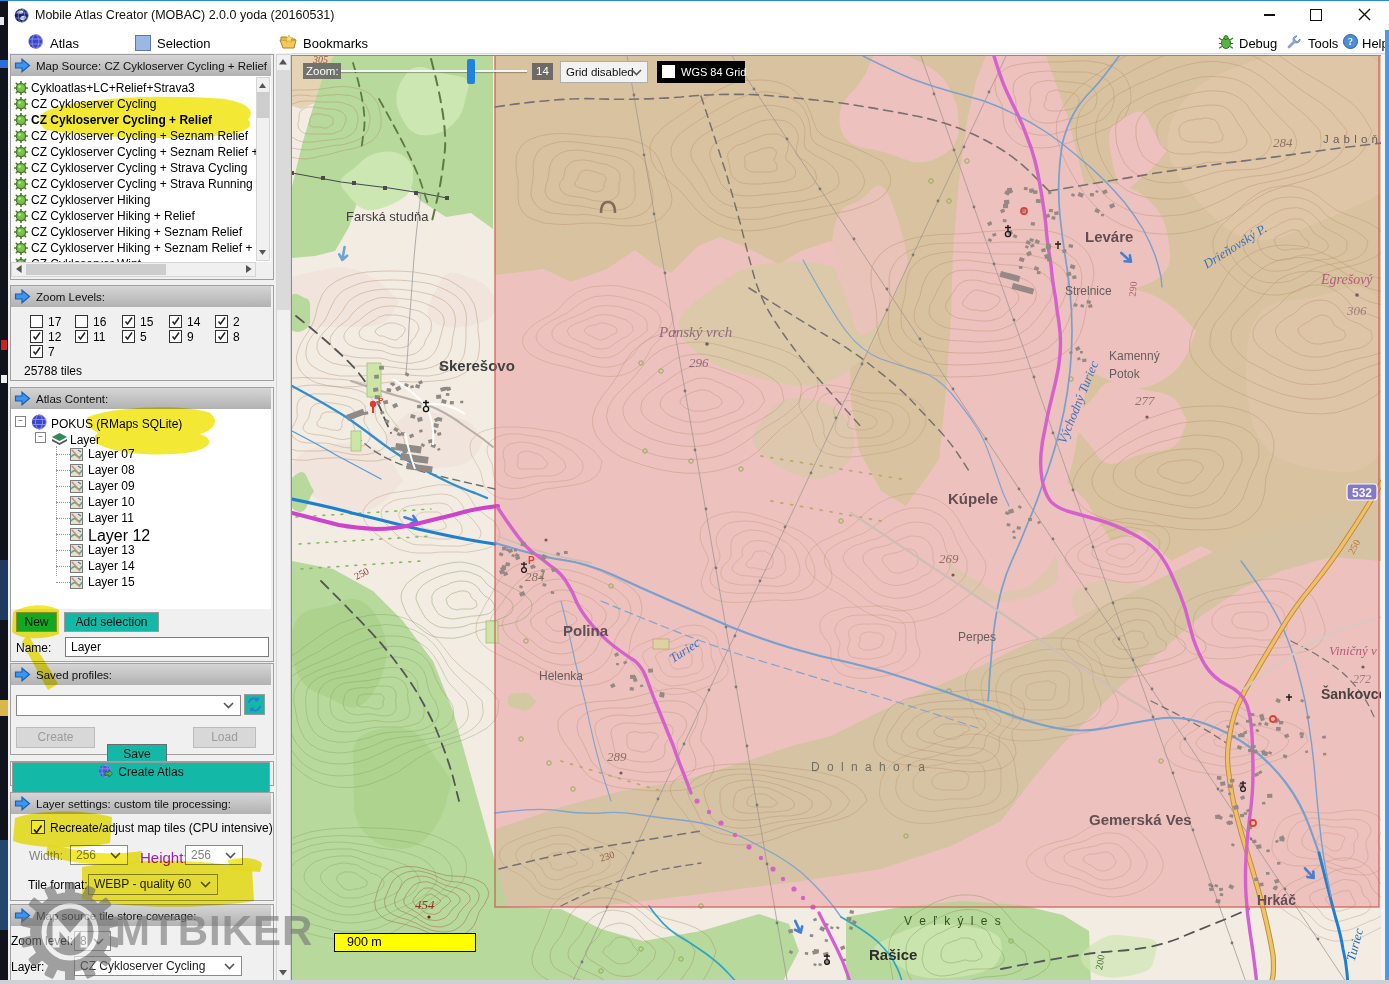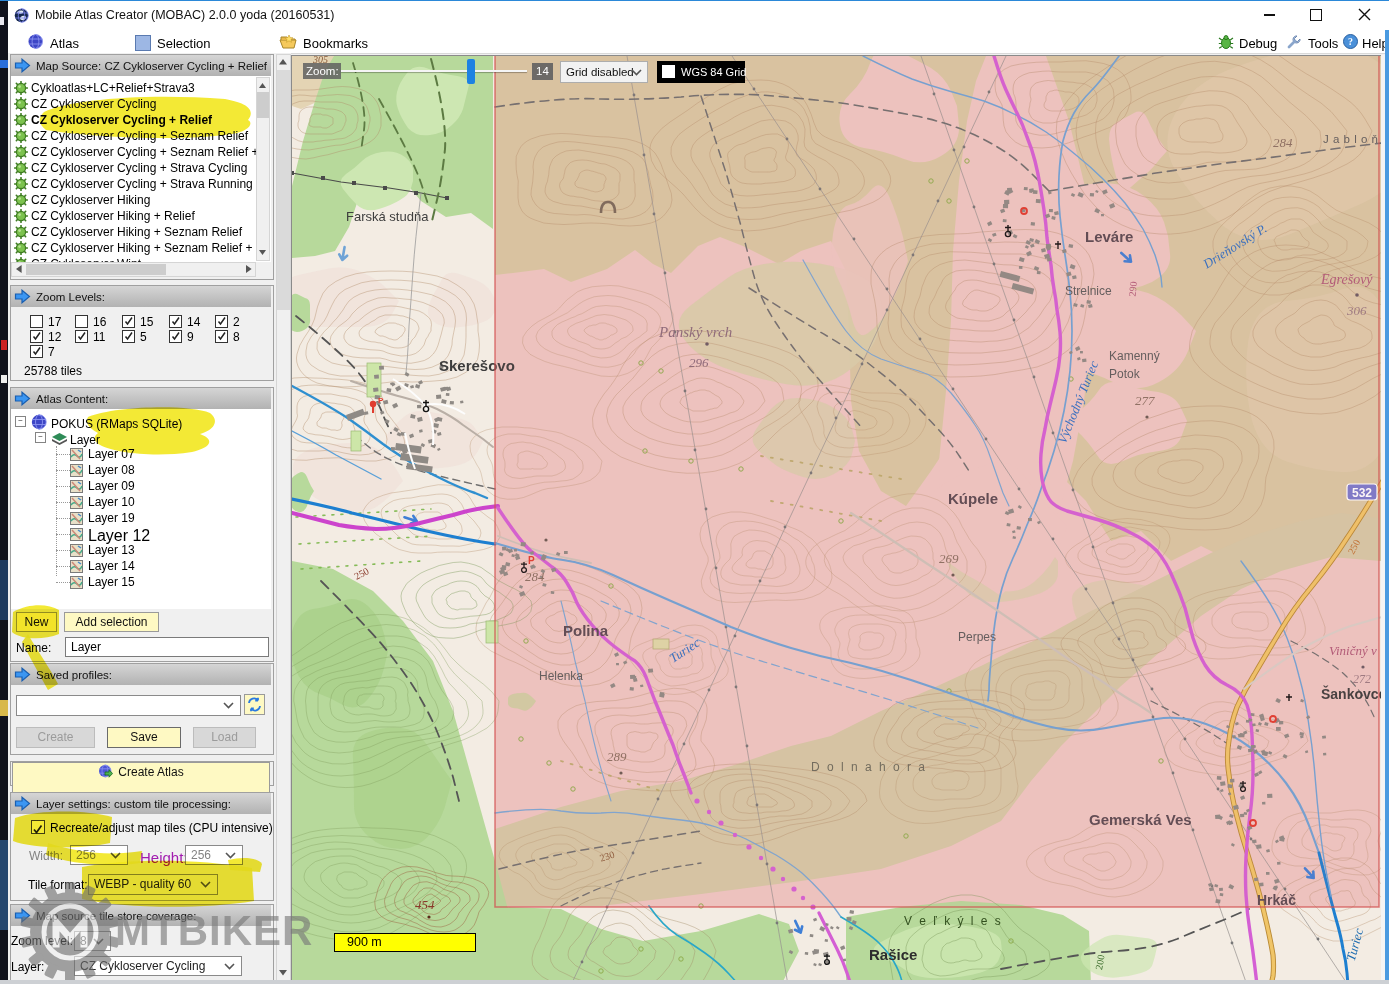--- a/index.html
+++ b/index.html
@@ -1,20 +1,20 @@
 <!DOCTYPE html>
 <html><head><meta charset="utf-8"><style>
 * {margin:0;padding:0}
 body {width:1389px;height:984px;overflow:hidden;font-family:"Liberation Sans",sans-serif;position:relative;background:#f0f0f0}
 .abs {position:absolute}
 .hdr {background:linear-gradient(#d5d5d5,#b2b2b2);display:flex;align-items:center}
 .harr {margin-left:3px;display:flex}
 .htxt {margin-left:5px;font-size:11.5px;color:#111;white-space:nowrap}
 .box {border:1px solid #a0a0a0;background:#f0f0f0}
-.btn {background:#fef9c3;border:1px solid #9a9a9a;font-size:12px;text-align:center;color:#111;box-sizing:border-box}
+.btn {background:#14b8a6;border:1px solid #9a9a9a;font-size:12px;text-align:center;color:#111;box-sizing:border-box}
 .btn.dis {background:#d8d8d8;border-color:#bcbcbc;color:#9b9b9b}
 .sb {background:#f0f0f0;border:1px solid #d5d5d5;box-sizing:border-box}
 .sbt {background:#cdcdcd}
 </style></head><body>
 
 <div class="abs" style="left:0;top:0;width:1389px;height:30px;background:#fff;border-top:1px solid #2b88d8"></div>
 <div class="abs" style="left:14px;top:8px"><svg width="15" height="15" viewBox="0 0 15 15">
       <circle cx="7.5" cy="7.5" r="6.8" fill="#16294e"></circle>
       <path d="M3,4 Q5,2 8,2.5 Q10,3 9,5 Q7,6 5,5.5 Q3,5.5 3,4 Z M8,8 Q11,7 12,9 Q12,11 10,12 Q7,12.5 6,11 Q6,9 8,8 Z" fill="#dfe8f2"></path>
       <path d="M7.5,0.7 a6.8,6.8 0 0 1 0,13.6 a3.2,6.8 0 0 1 0,-13.6 a3.2,6.8 0 0 1 0,13.6" fill="none" stroke="#7d86ef" stroke-width="0.8"></path>
@@ -321,21 +321,21 @@
       <path d="M8,2 L11,4" stroke="#48c" stroke-width="1.5"></path>
     </svg></div>
 <div class="abs" style="left:88px;top:495px;font-size:12px">Layer 10</div>
 <div class="abs" style="left:56px;top:518px;width:14px;height:1px;border-top:1px dotted #999"></div>
 <div class="abs" style="left:70px;top:511px"><svg width="13" height="13" viewBox="0 0 13 13">
       <rect x="0.5" y="0.5" width="12" height="12" fill="#e8e0c8" stroke="#7a7a7a"></rect>
       <path d="M1,9 Q4,5 7,8 T12,6" stroke="#4a8" stroke-width="1.5" fill="none"></path>
       <path d="M2,2 L10,11" stroke="#c87" stroke-width="1.5"></path>
       <path d="M8,2 L11,4" stroke="#48c" stroke-width="1.5"></path>
     </svg></div>
-<div class="abs" style="left:88px;top:511px;font-size:12px">Layer 19</div>
+<div class="abs" style="left:88px;top:511px;font-size:12px">Layer 11</div>
 <div class="abs" style="left:56px;top:534px;width:14px;height:1px;border-top:1px dotted #999"></div>
 <div class="abs" style="left:70px;top:527px"><svg width="13" height="13" viewBox="0 0 13 13">
       <rect x="0.5" y="0.5" width="12" height="12" fill="#e8e0c8" stroke="#7a7a7a"></rect>
       <path d="M1,9 Q4,5 7,8 T12,6" stroke="#4a8" stroke-width="1.5" fill="none"></path>
       <path d="M2,2 L10,11" stroke="#c87" stroke-width="1.5"></path>
       <path d="M8,2 L11,4" stroke="#48c" stroke-width="1.5"></path>
     </svg></div>
 <div class="abs" style="left:88px;top:527px;font-size:16px">Layer 12</div>
 <div class="abs" style="left:56px;top:550px;width:14px;height:1px;border-top:1px dotted #999"></div>
 <div class="abs" style="left:70px;top:543px"><svg width="13" height="13" viewBox="0 0 13 13">
@@ -382,21 +382,21 @@
       <path d="M1,1 L5.5,5.5 L10,1" stroke="#555" stroke-width="1.6" fill="none"></path>
     </svg>
   </div>
 <div class="abs btn" style="left:244px;top:694px;width:21px;height:21px"><svg width="15" height="15" viewBox="0 0 15 15" style="margin:2px">
       <g fill="none" stroke="#2a7ae0" stroke-width="1.8">
         <path d="M2,6 A5,5 0 0 1 11,3.5 M11,3.5 V0.8 M11,3.5 H8.2"></path>
         <path d="M13,9 A5,5 0 0 1 4,11.5 M4,11.5 V14.2 M4,11.5 H6.8"></path>
       </g>
     </svg></div>
 <div class="abs btn dis" style="left:16px;top:727px;width:79px;height:21px;line-height:19px">Create</div>
-<div class="abs btn" style="left:107px;top:727px;width:74px;height:21px;line-height:19px;border-color:#6a6a6a">Save</div>
+<div class="abs btn" style="left:107px;top:744px;width:60px;height:21px;line-height:19px;border-color:#6a6a6a">Save</div>
 <div class="abs btn dis" style="left:193px;top:727px;width:63px;height:21px;line-height:19px">Load</div>
 
 <div class="abs box" style="left:10px;top:761px;width:262px;height:23px"></div>
 <div class="abs btn" style="left:12px;top:762px;width:258px;height:32px;line-height:19px">
 <svg width="15" height="15" viewBox="0 0 15 15" style="vertical-align:-3px;margin-right:5px">
       <circle cx="7" cy="7" r="6" fill="#4d56d6"></circle>
       <path d="M7,1 a6,6 0 0 1 0,12 a3,6 0 0 1 0,-12 a3,6 0 0 1 0,12 M1.2,4.8 H12.8 M1.2,9.2 H12.8" fill="none" stroke="#8a92ef" stroke-width="0.8"></path>
       <path d="M7,8 h4 v-2.2 l3.6,3.7 -3.6,3.7 V11 H7 Z" fill="#4db052" stroke="#1a6a20" stroke-width="0.8"></path>
     </svg>Create Atlas</div>
 

